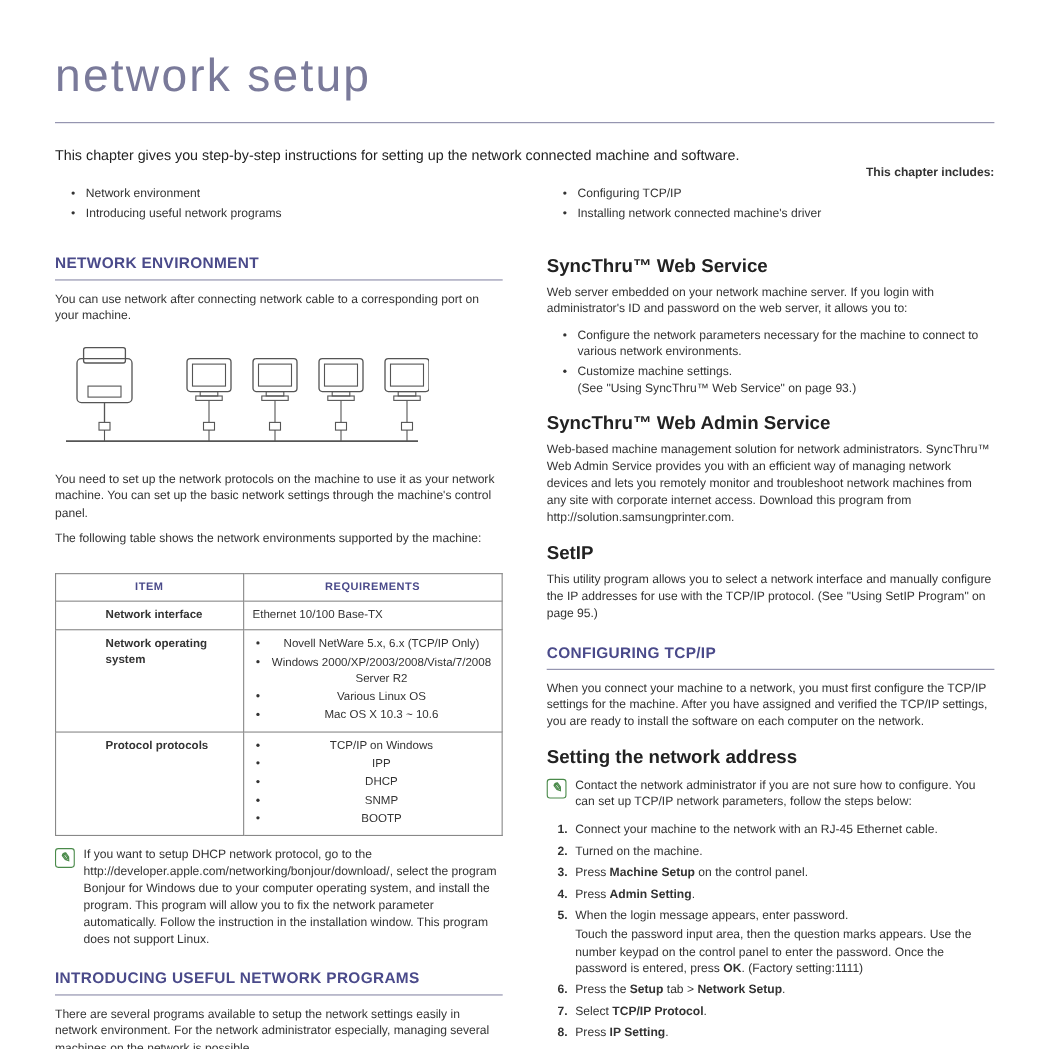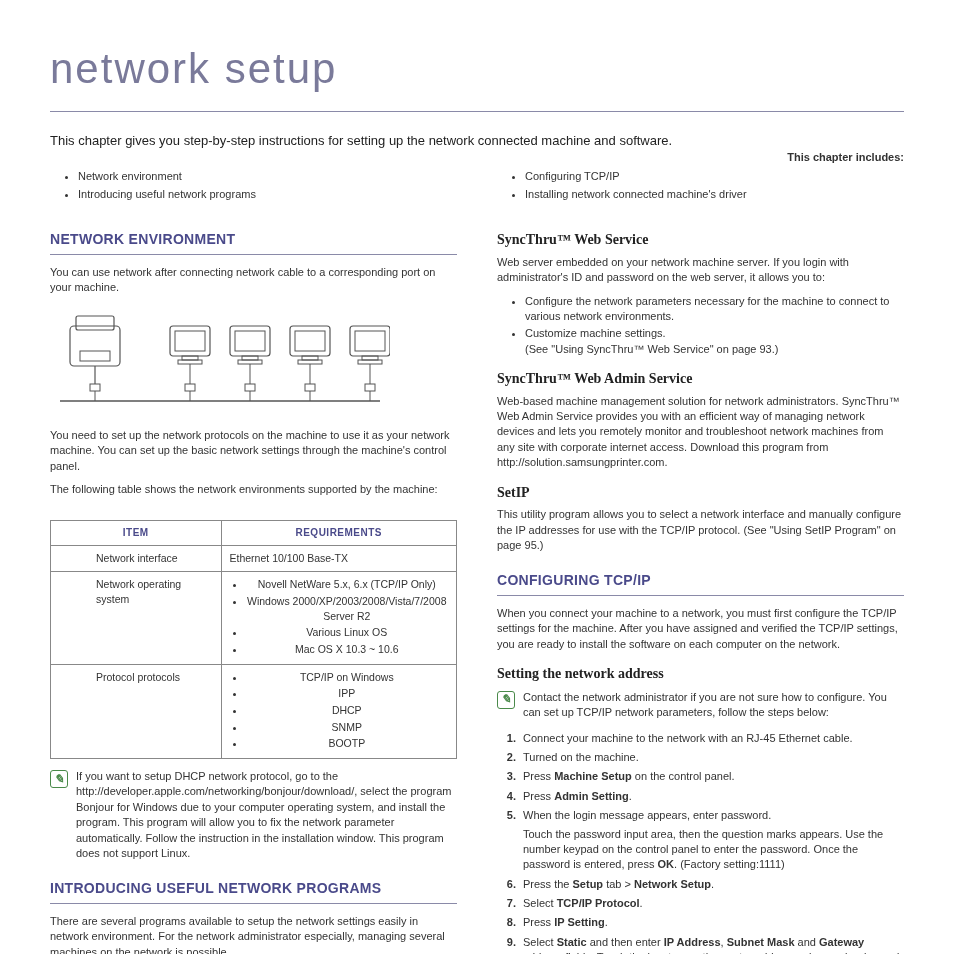--- a/index.html
+++ b/index.html
@@ -63,26 +63,25 @@
     font-size: 14px;
     font-weight: bold;
     text-transform: uppercase;
     border-bottom: 1px solid #8a8aa8;
     padding-bottom: 4px;
     margin-top: 18px;
     margin-bottom: 10px;
     letter-spacing: 0.3px;
   }
   h3.sub-h {
-    font-size: 14px;
+    font-size: 17px;
     font-weight: bold;
     color: #222;
     margin-top: 12px;
     margin-bottom: 5px;
-    font-family: Liberation Serif, serif;
   }
   p.body {
     font-size: 11px;
     color: #333;
     margin-bottom: 8px;
   }
   .diagram {
     margin: 10px 0 8px 0;
   }
   table.reqs {
@@ -101,21 +100,21 @@
     font-size: 10px;
     letter-spacing: 0.5px;
   }
   table.reqs td {
     border: 1px solid #888;
     padding: 5px 8px;
     vertical-align: top;
     font-size: 10.5px;
   }
   table.reqs td.item {
-    font-weight: normal;
+    font-weight: bold;
     width: 42%;
     padding-left: 45px;
   }
   table.reqs td ul {
     list-style: disc;
     padding-left: 16px;
   }
   table.reqs td ul li {
     margin-bottom: 2px;
     text-align: center;

